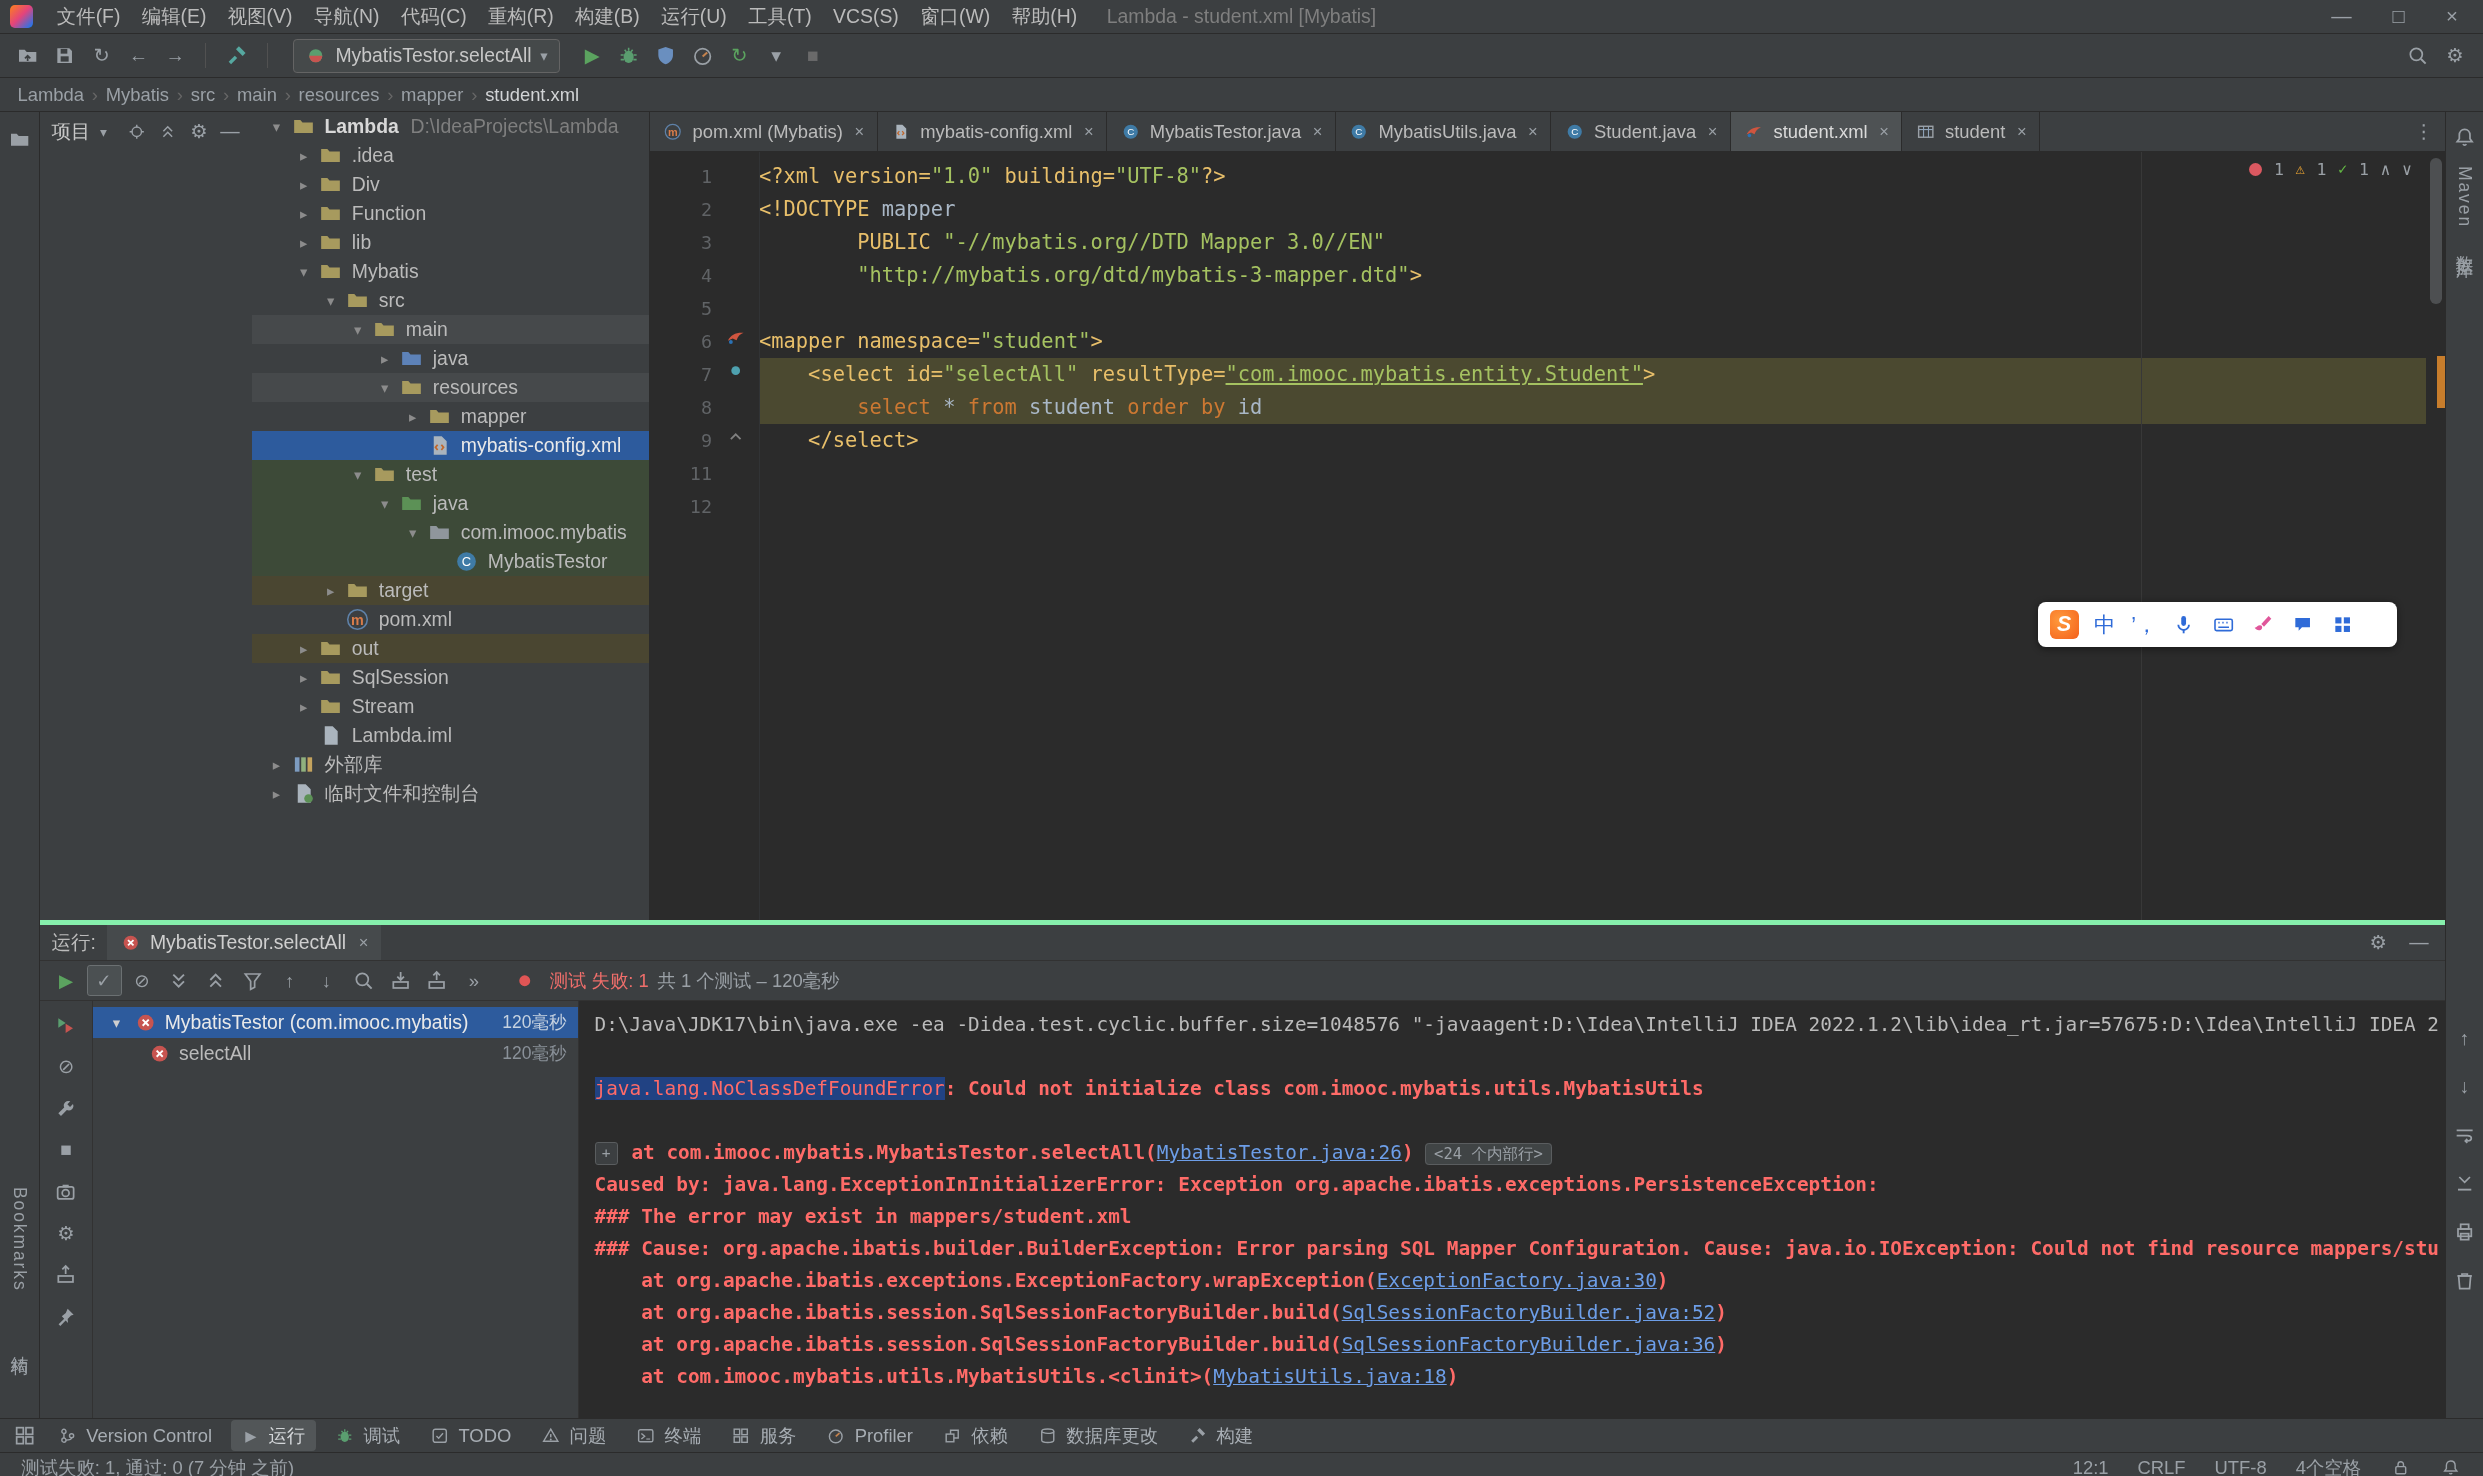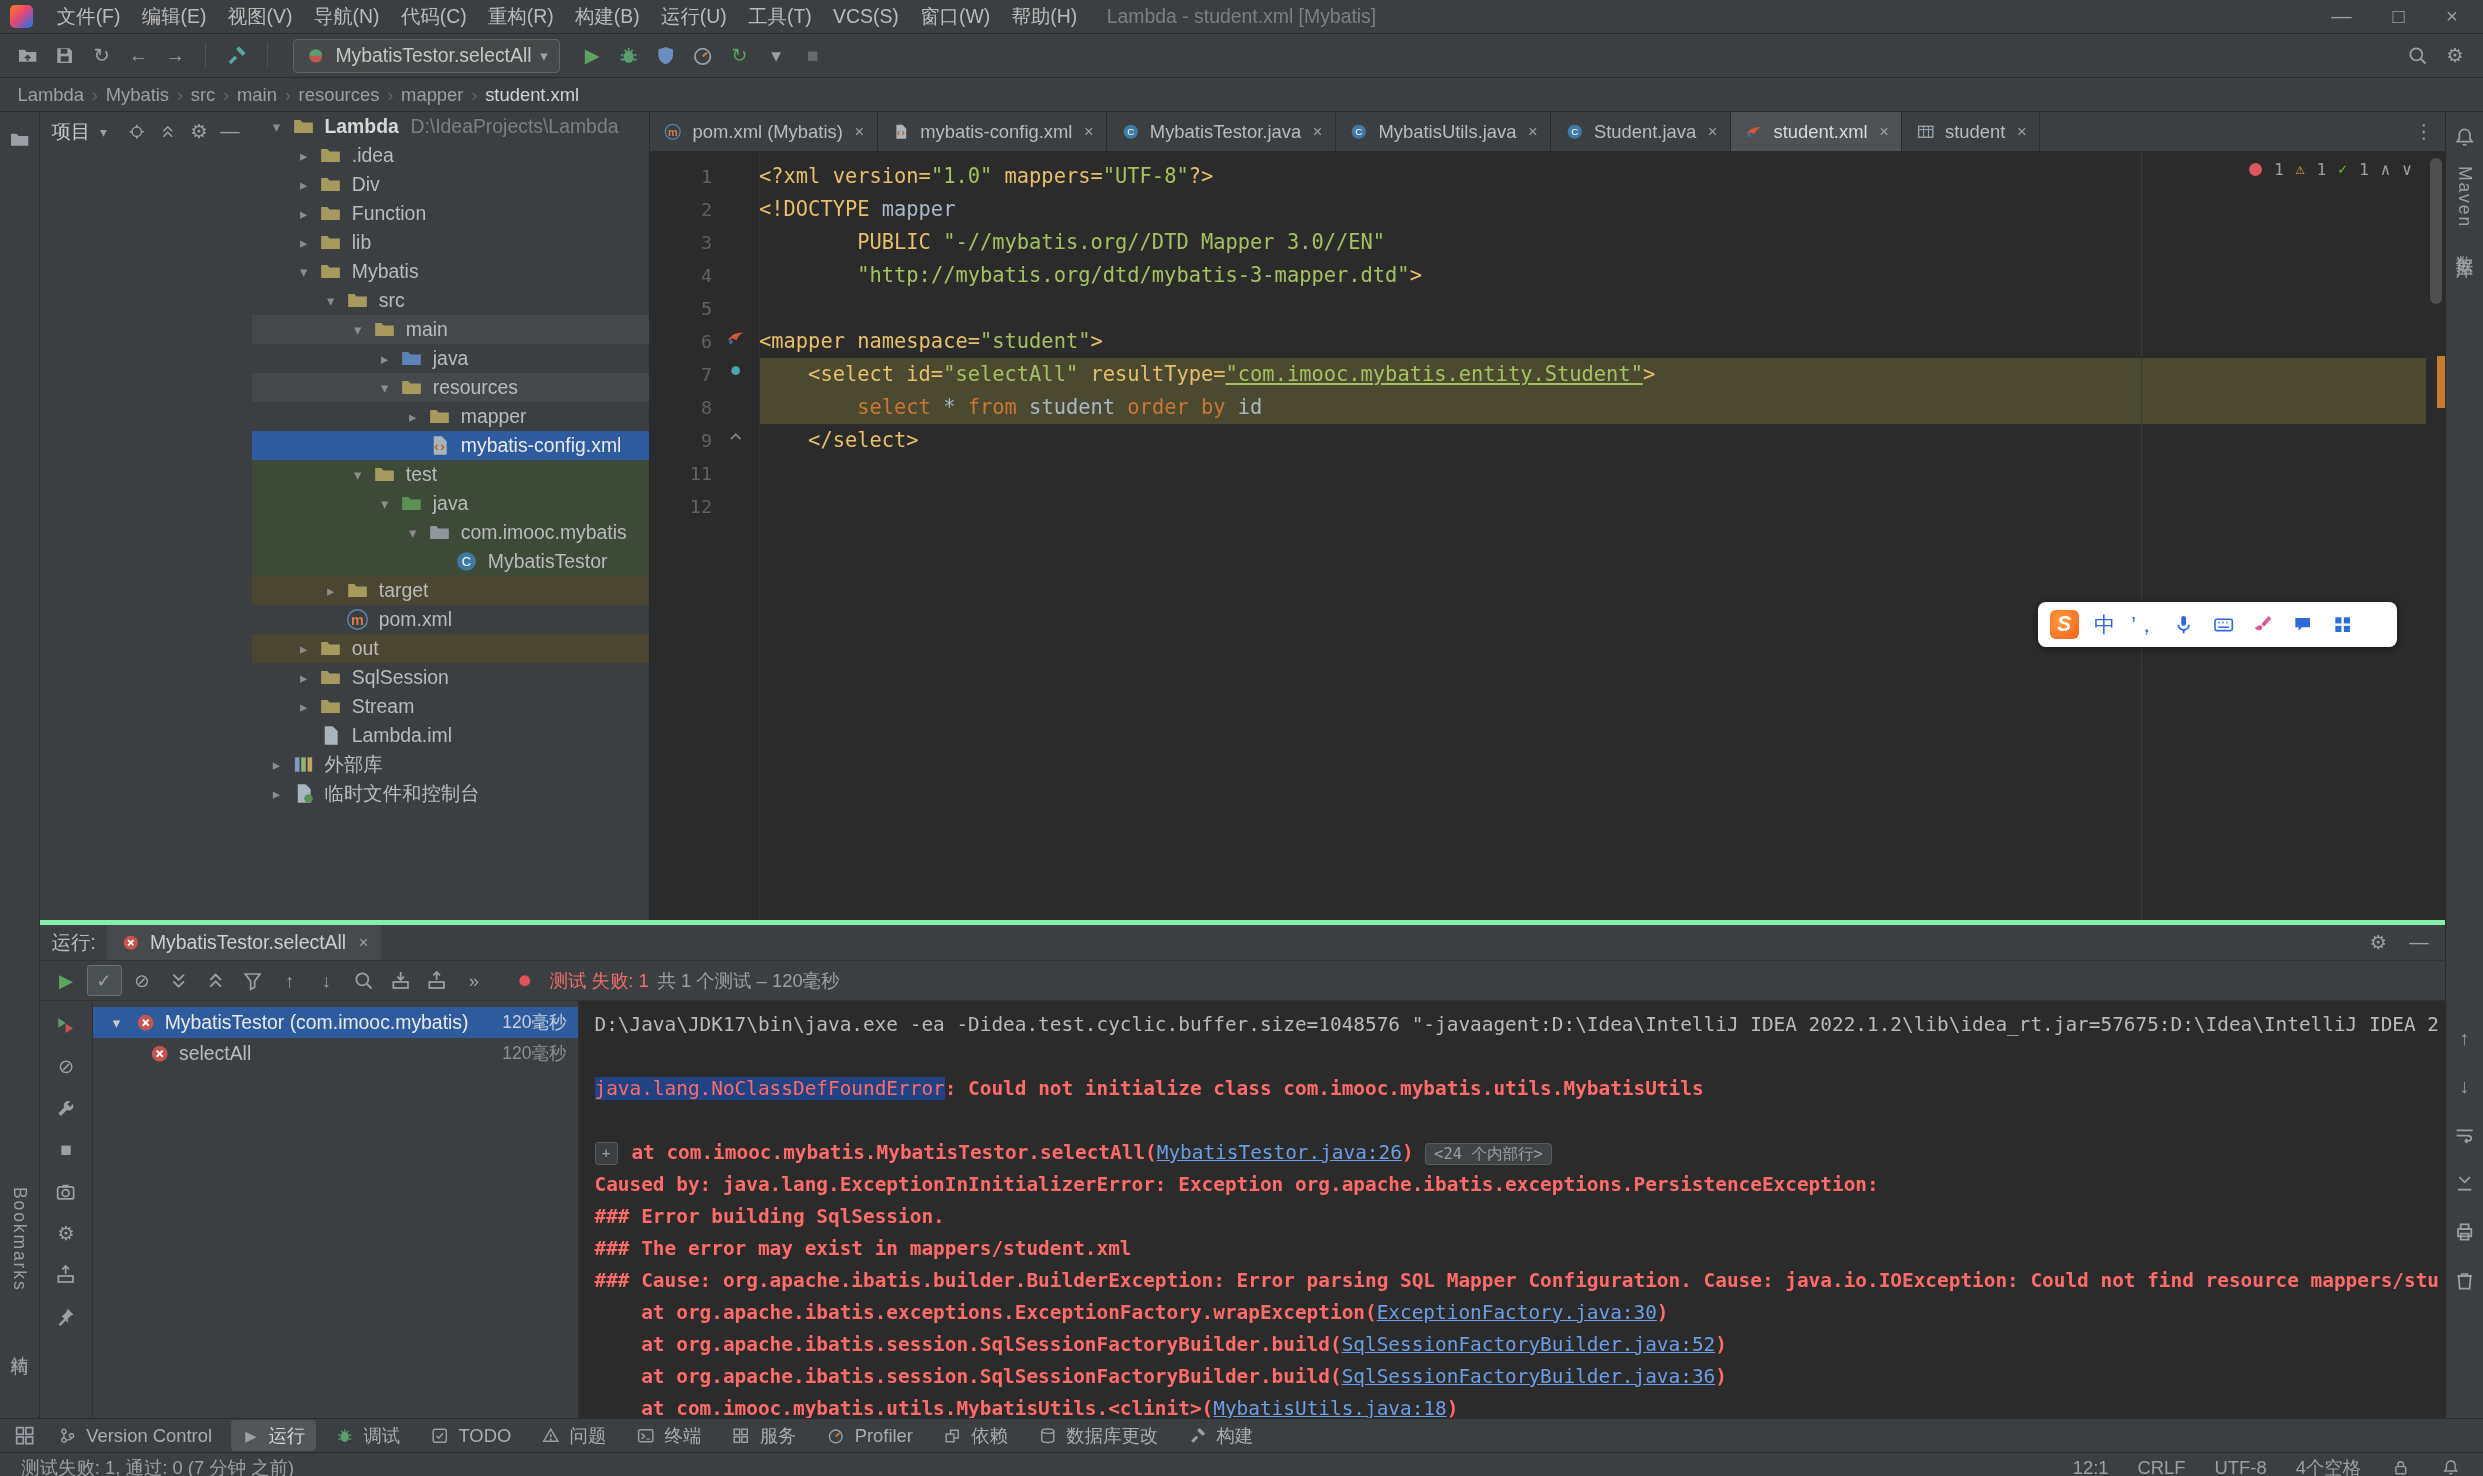--- a/index.html
+++ b/index.html
@@ -590,21 +590,21 @@
      <span>student</span>
      <span class="x">×</span>
    </div>
             <span class="tab-more">⋮</span>
           </div>
         <div id="editor">
           <div id="edlines">
               <div class="cl">
     <span class="ln">1</span>
     <span class="gi"></span>
-    <div class="body "><span class="t">&lt;?xml version=</span><span class="s">"1.0"</span><span class="t"> mappers=</span><span class="s">"UTF-8"</span><span class="t">?&gt;</span></div>
+    <div class="body "><span class="t">&lt;?xml version=</span><span class="s">"1.0"</span><span class="t"> building=</span><span class="s">"UTF-8"</span><span class="t">?&gt;</span></div>
               </div>
               <div class="cl">
     <span class="ln">2</span>
     <span class="gi"></span>
     <div class="body "><span class="t">&lt;!DOCTYPE </span><span class="p">mapper</span></div>
               </div>
               <div class="cl">
     <span class="ln">3</span>
     <span class="gi"></span>
     <div class="body "><span class="p">        </span><span class="t">PUBLIC </span><span class="s">"-//mybatis.org//DTD Mapper 3.0//EN"</span></div>
@@ -807,21 +807,20 @@
      <span class="time">120毫秒</span>
    </div>
           </div>
         <div id="console">
             <div class="con-line"><span class="o">D:\Java\JDK17\bin\java.exe -ea -Didea.test.cyclic.buffer.size=1048576 "-javaagent:D:\Idea\IntelliJ IDEA 2022.1.2\lib\idea_rt.jar=57675:D:\Idea\IntelliJ IDEA 2</span></div>
             <div class="con-line"></div>
             <div class="con-line"><span class="es">java.lang.NoClassDefFoundError</span><span class="e">: Could not initialize class com.imooc.mybatis.utils.MybatisUtils</span></div>
             <div class="con-line"></div>
             <div class="con-line"><span class="fold">+</span><span class="e">at com.imooc.mybatis.MybatisTestor.selectAll(</span><span class="l">MybatisTestor.java:26</span><span class="e">) </span><span class="b">&lt;24 个内部行&gt;</span></div>
             <div class="con-line"><span class="e">Caused by: java.lang.ExceptionInInitializerError: Exception org.apache.ibatis.exceptions.PersistenceException: </span></div>
-            <div class="con-line"><span class="e">### Error building SqlSession.</span></div>
             <div class="con-line"><span class="e">### The error may exist in mappers/student.xml</span></div>
             <div class="con-line"><span class="e">### Cause: org.apache.ibatis.builder.BuilderException: Error parsing SQL Mapper Configuration. Cause: java.io.IOException: Could not find resource mappers/stu</span></div>
             <div class="con-line"><span class="e">    at org.apache.ibatis.exceptions.ExceptionFactory.wrapException(</span><span class="l">ExceptionFactory.java:30</span><span class="e">)</span></div>
             <div class="con-line"><span class="e">    at org.apache.ibatis.session.SqlSessionFactoryBuilder.build(</span><span class="l">SqlSessionFactoryBuilder.java:52</span><span class="e">)</span></div>
             <div class="con-line"><span class="e">    at org.apache.ibatis.session.SqlSessionFactoryBuilder.build(</span><span class="l">SqlSessionFactoryBuilder.java:36</span><span class="e">)</span></div>
             <div class="con-line"><span class="e">    at com.imooc.mybatis.utils.MybatisUtils.&lt;clinit&gt;(</span><span class="l">MybatisUtils.java:18</span><span class="e">)</span></div>
           </div>
       </div>
     </div>
   </div>

